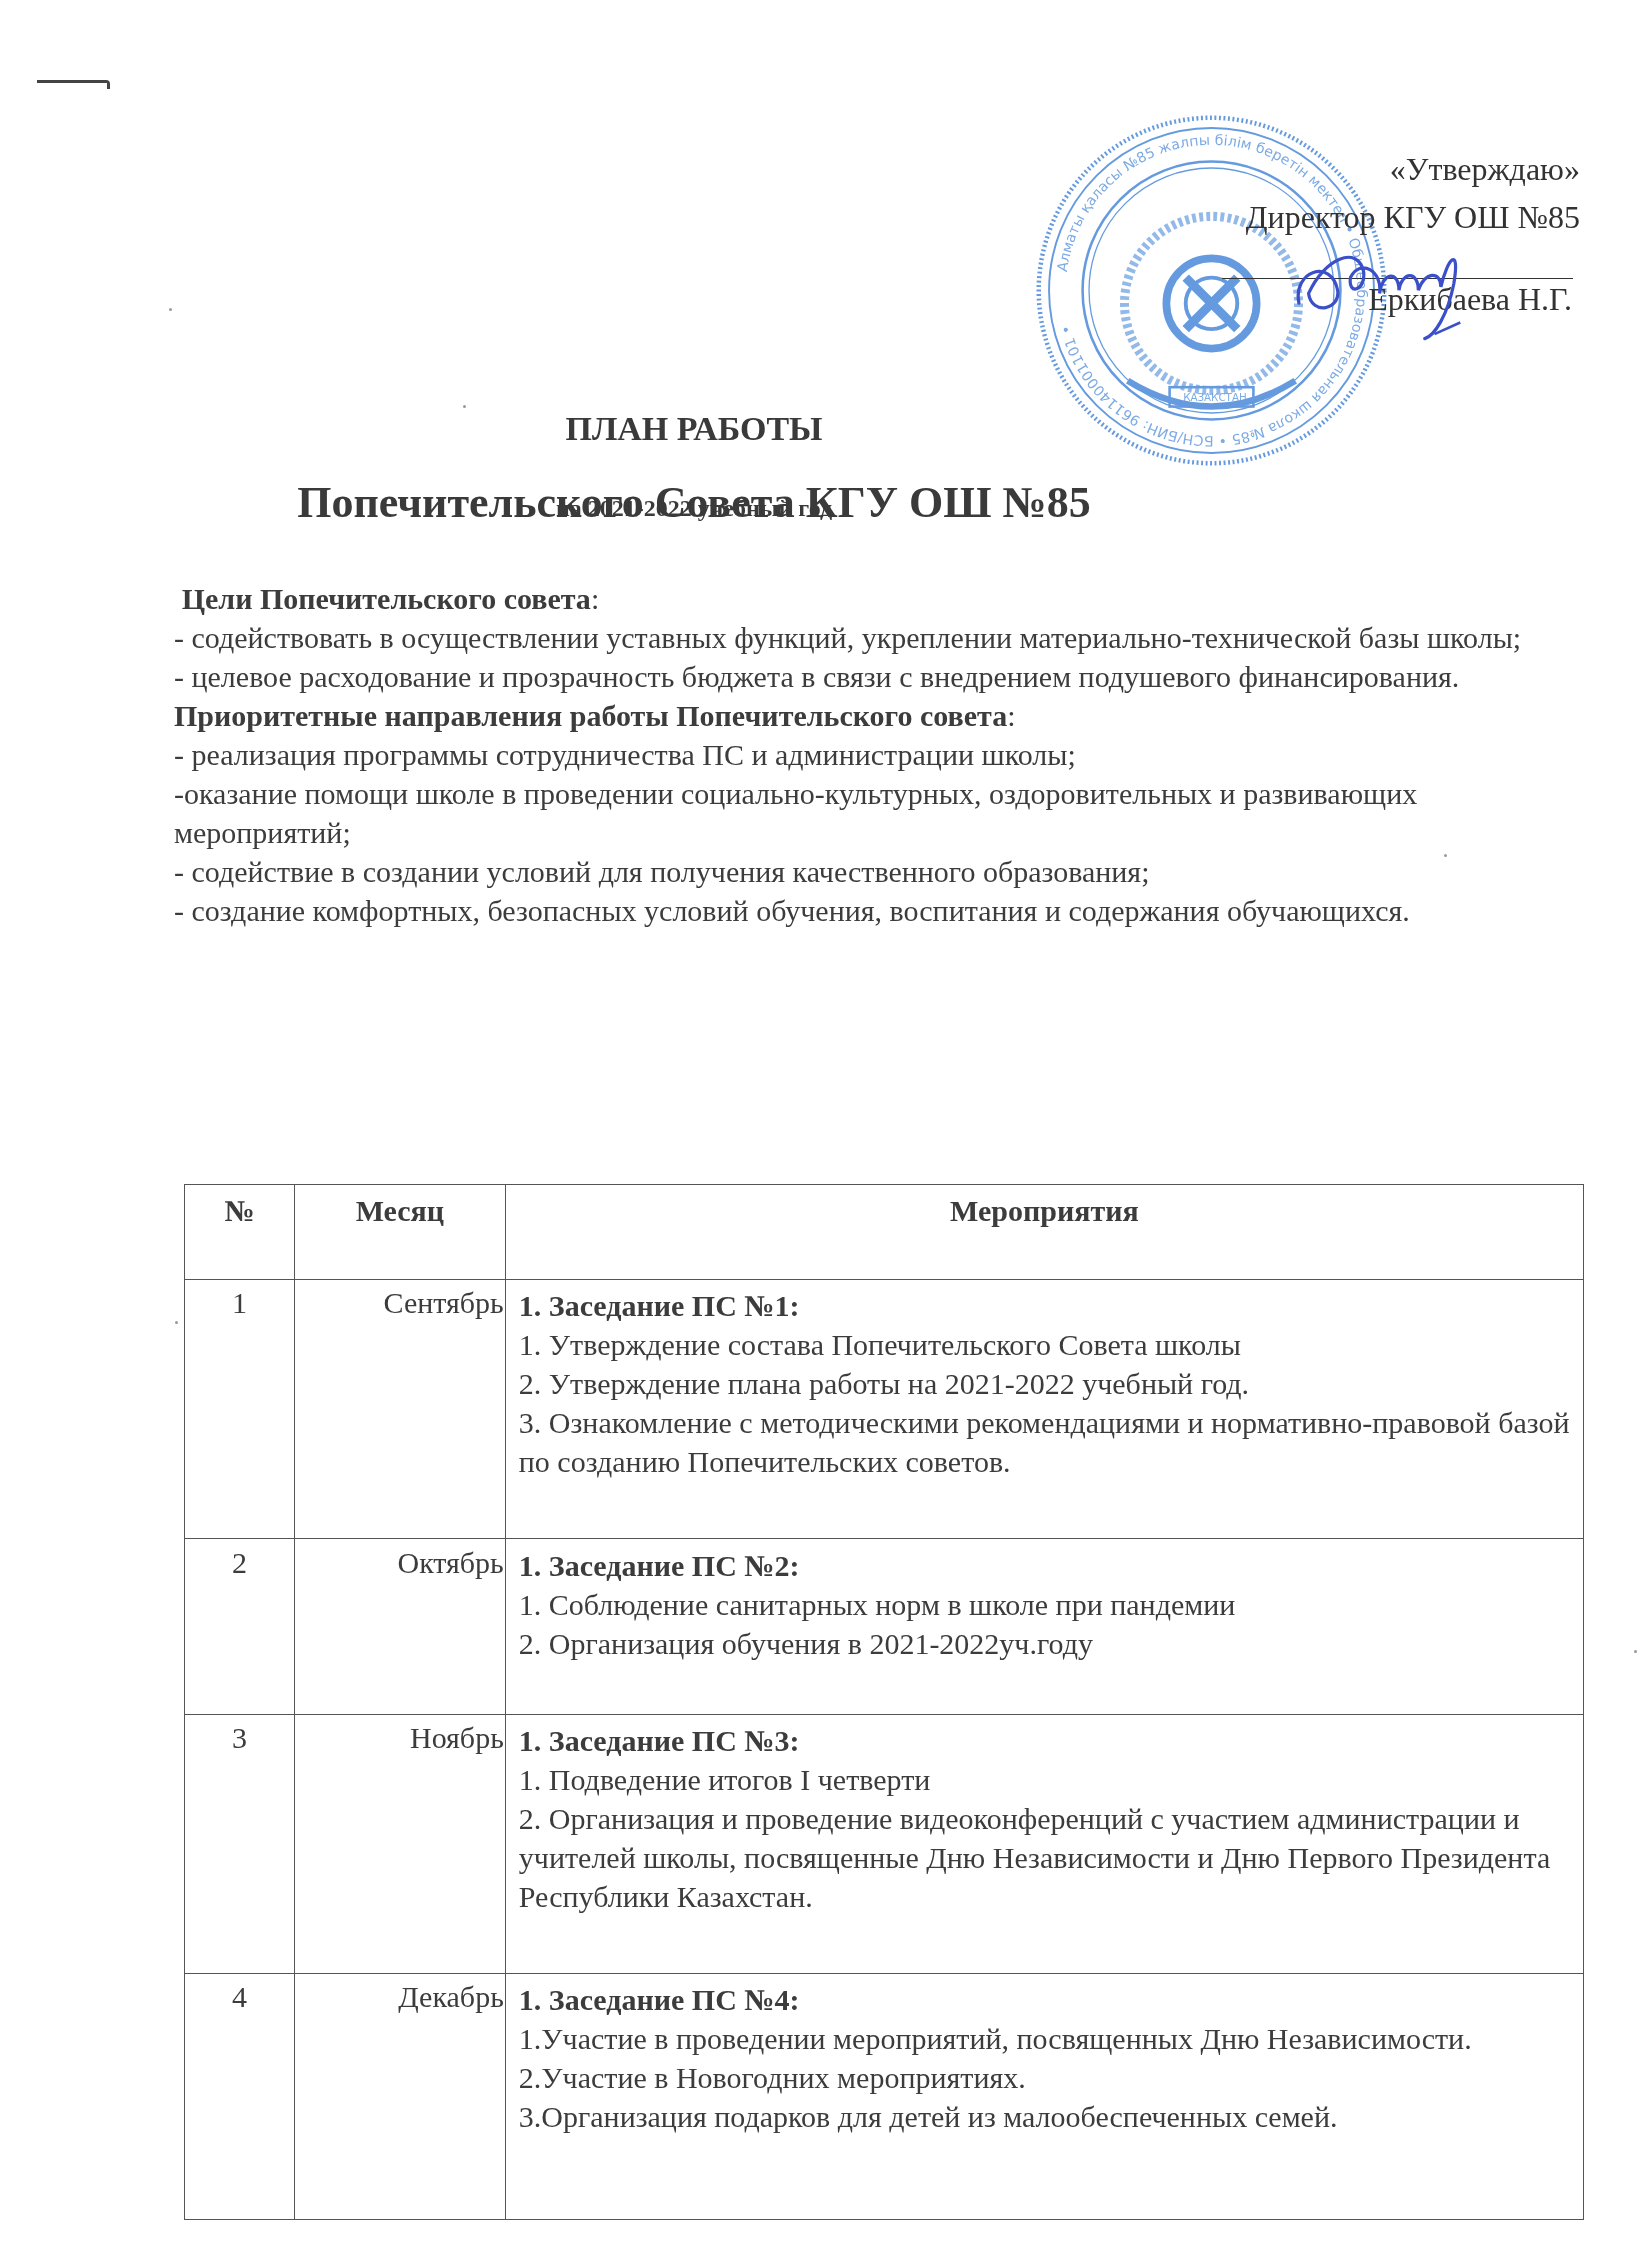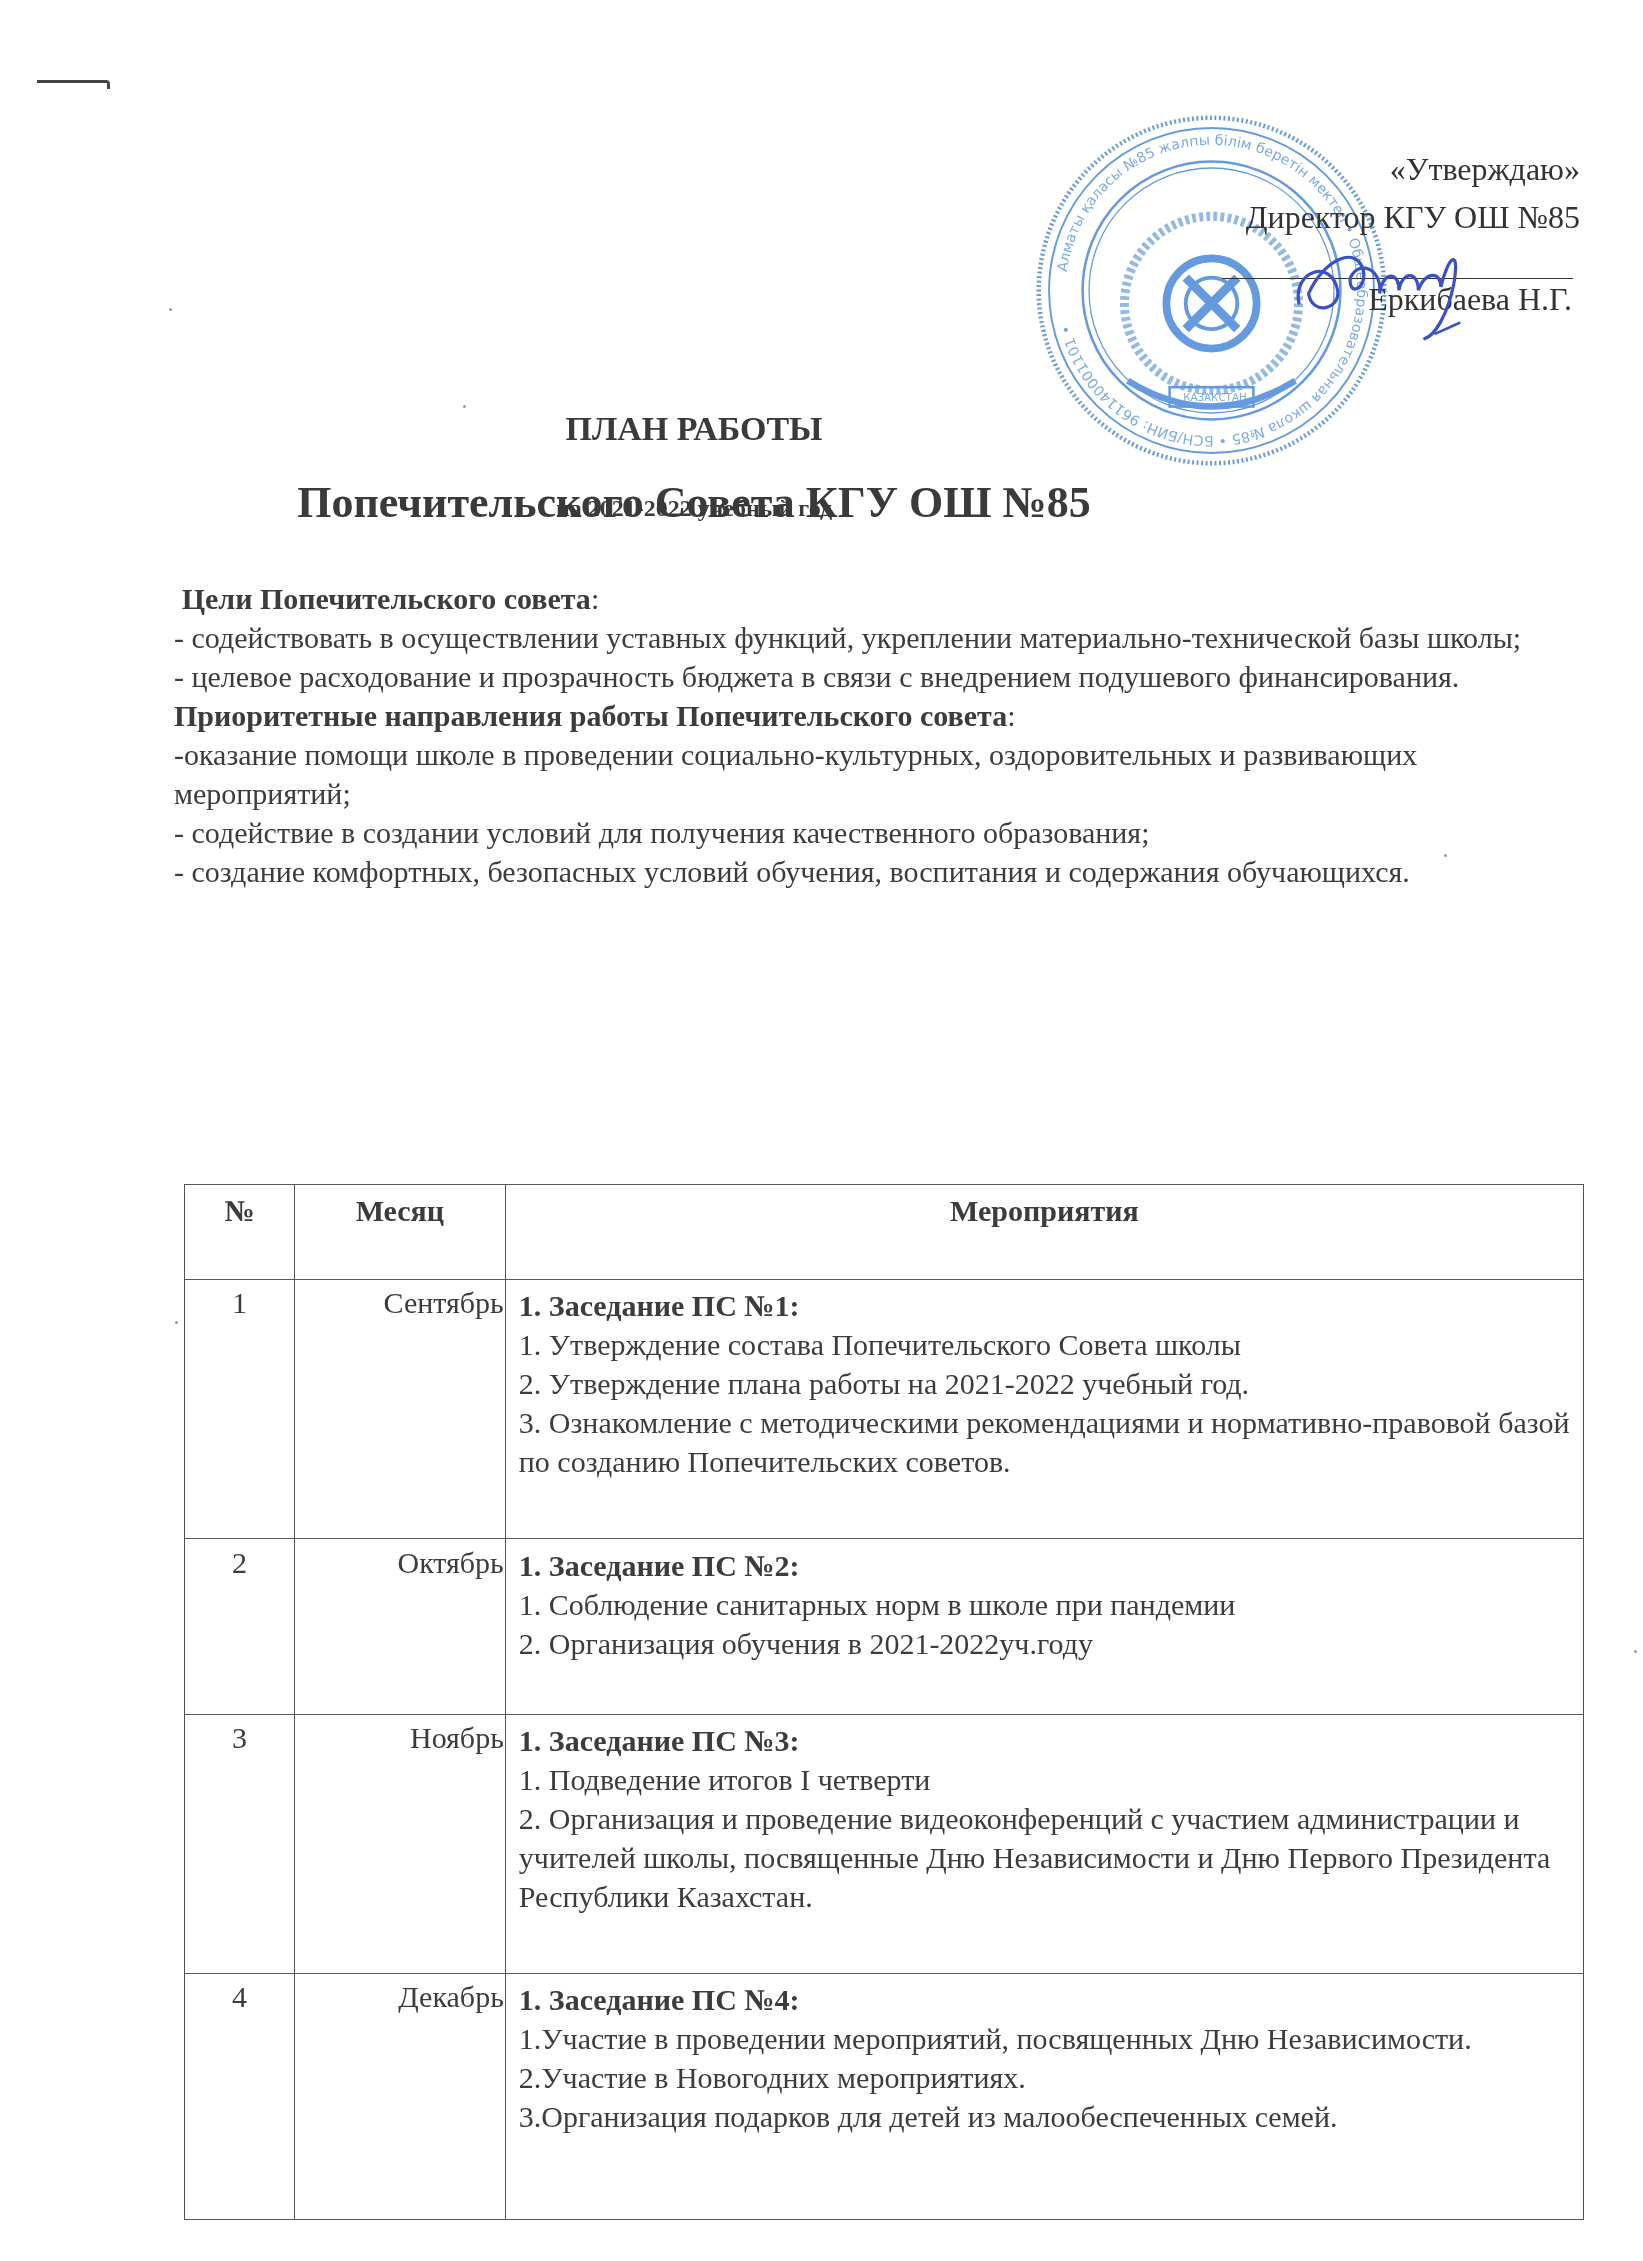--- a/index.html
+++ b/index.html
@@ -73,20 +73,21 @@
 
 <div class="title t1">ПЛАН РАБОТЫ</div>
 <div class="title t2">Попечительского Совета КГУ ОШ №85</div>
 <div class="title t3">на 2021-2022 учебный год</div>
 
 <div class="body-text">
   <p class="p ind"><b>Цели Попечительского совета</b><span>:</span></p>
   <p class="p"> - содействовать в осуществлении уставных функций, укреплении материально-технической базы школы;</p>
   <p class="p">- целевое расходование и прозрачность бюджета в связи с внедрением подушевого финансирования.</p>
   <p class="p"><b>Приоритетные направления работы Попечительского совета</b><span>:</span></p>
+  <p class="p"> - реализация программы сотрудничества ПС и администрации школы;</p>
   <p class="p">-оказание помощи школе в проведении социально-культурных, оздоровительных и развивающих мероприятий;</p>
   <p class="p">- содействие в создании условий для получения качественного образования;</p>
   <p class="p">- создание комфортных, безопасных условий обучения, воспитания и содержания обучающихся.</p>
 </div>
 
 <table class="plan">
   <colgroup>
       <col class="c1">
       <col class="c2">
       <col class="c3">

